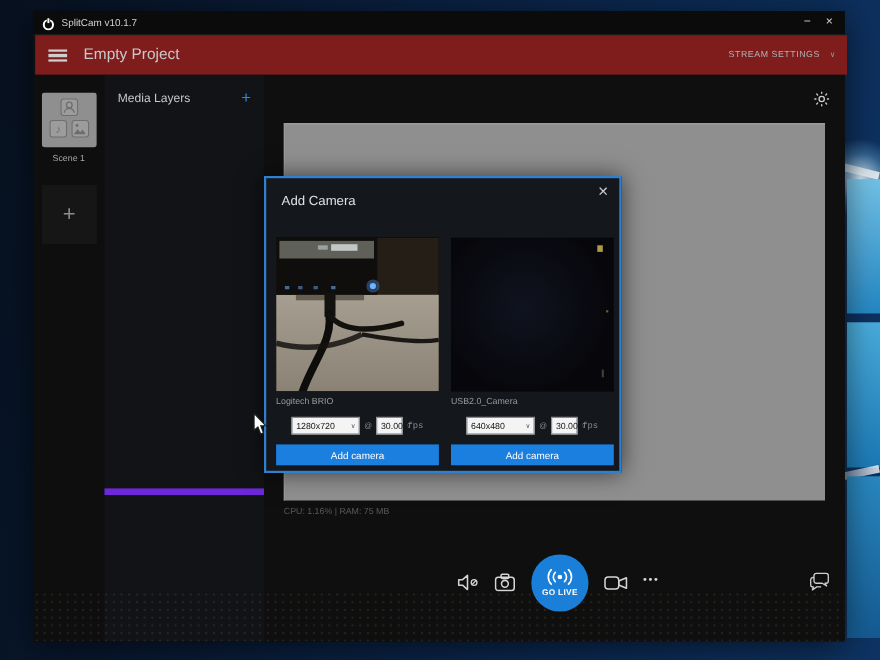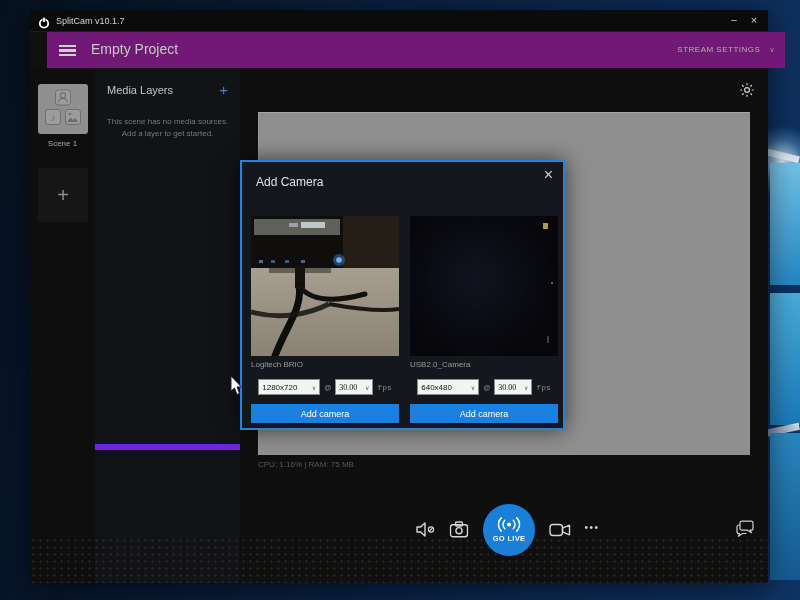--- a/index.html
+++ b/index.html
@@ -24,21 +24,21 @@
     background:#101010; box-shadow:0 6px 30px rgba(0,0,0,.6); }
   .titlebar { position:absolute; left:0; top:0; width:100%; height:22px; background:#0b0b0b;
     border-bottom:1px solid #1d1d1d; }
   .app-logo { position:absolute; left:8px; top:5px; }
   .app-title { position:absolute; left:26px; top:0; line-height:22px; font-size:9px; color:#d2d2d2; }
   .win-btn { position:absolute; top:0; width:16px; height:22px; line-height:21px; text-align:center;
     font-size:11px; color:#cfcfcf; cursor:default; }
   .win-min { right:26px; }
   .win-close { right:6px; }
 
-  .appheader { position:absolute; left:17px; top:22px; width:100%; height:36px; background:#701a75; }
+  .appheader { position:absolute; left:2px; top:22px; width:100%; height:36px; background:#7f1d1d; }
   .hamburger { position:absolute; left:12px; top:13px; width:17px; cursor:pointer; }
   .hamburger span { display:block; height:2.3px; background:#cfcfcf; margin-bottom:2.2px; }
   .project-title { position:absolute; left:44px; top:9px; font-size:14px; color:#c9c9c9; }
   .stream-settings { position:absolute; right:10px; top:13px; font-size:8px; letter-spacing:.5px;
     color:#b2b2b2; cursor:pointer; }
   .stream-settings .chev { margin-left:9px; font-size:7px; color:#9a9a9a; }
 
   .appbody { position:absolute; left:0; top:58px; width:100%; height:515px; }
   
   .scenes-col { position:absolute; left:0; top:0; width:65px; height:100%; background:#0e0e0e; }
@@ -84,21 +84,21 @@
   .cam-preview.dark { background:radial-gradient(circle at 45% 45%, #101320 0%, #07070b 70%); }
   .yellow-mark { position:absolute; right:10px; top:7px; width:5px; height:6px; background:#ad9a45; }
   .spec1 { position:absolute; right:5px; top:66px; width:2px; height:2px; background:#6a5f3a; }
   .spec2 { position:absolute; right:9px; bottom:13px; width:2px; height:7px; background:#443c2d; }
   .cam-name { margin-top:4px; font-size:8px; color:#9a9a9a; height:11px; }
   .dd-row { margin-top:8px; height:16px; display:flex; align-items:center; justify-content:center; gap:4px; }
   .sel { background:#f4f4f4; border:1px solid #8a8a8a; height:16px; display:flex; align-items:center;
     justify-content:space-between; font-size:8px; color:#141414; padding:0 3px; cursor:pointer; }
   .sel .chev { font-size:6px; color:#555; margin-left:3px; }
   .sel.res { width:62px; }
-  .sel.fps { width:38px;font-family:Liberation Serif, serif; }
+  .sel.fps { width:24px; }
   .at-sym { font-size:7px; color:#8a8a8a; }
   .fps-label { font-size:8px; color:#8a8a8a;font-family:Liberation Mono, monospace; }
   .add-btn { margin-top:9px; width:148px; height:19px; background:#1b7fe0; border:none; color:#fff;
     font-size:9px; font-family:"Liberation Sans",sans-serif; display:flex; align-items:center;
     justify-content:center; cursor:pointer; }
 
   .cursor { position:absolute; left:230px; top:376px; z-index:20; pointer-events:none; }
 </style>
 </head>
 <body>
@@ -155,21 +155,20 @@
           </svg>
         </div>
         <div class="scene-label">Scene 1</div>
         <div class="add-scene">+</div>
       </div>
 
       <div class="panels-col">
         <div class="media-section">
           <span class="ml-title">Media Layers</span>
           <span class="ml-plus">+</span>
-          <div class="ml-empty">This scene has no media sources. Add a layer to get started.</div>
         </div>
       </div>
 
       <div class="main">
         <div class="sun-btn">
           <svg width="14" height="14" viewBox="0 0 14 14">
             <circle cx="7" cy="7" r="2.4" fill="none" stroke="#cfcfcf" stroke-width="1.2"></circle>
             <g stroke="#cfcfcf" stroke-width="1.2" stroke-linecap="round">
               <line x1="7" y1="0.7" x2="7" y2="1.8"></line>
                 <line x1="7" y1="12.2" x2="7" y2="13.3"></line>

